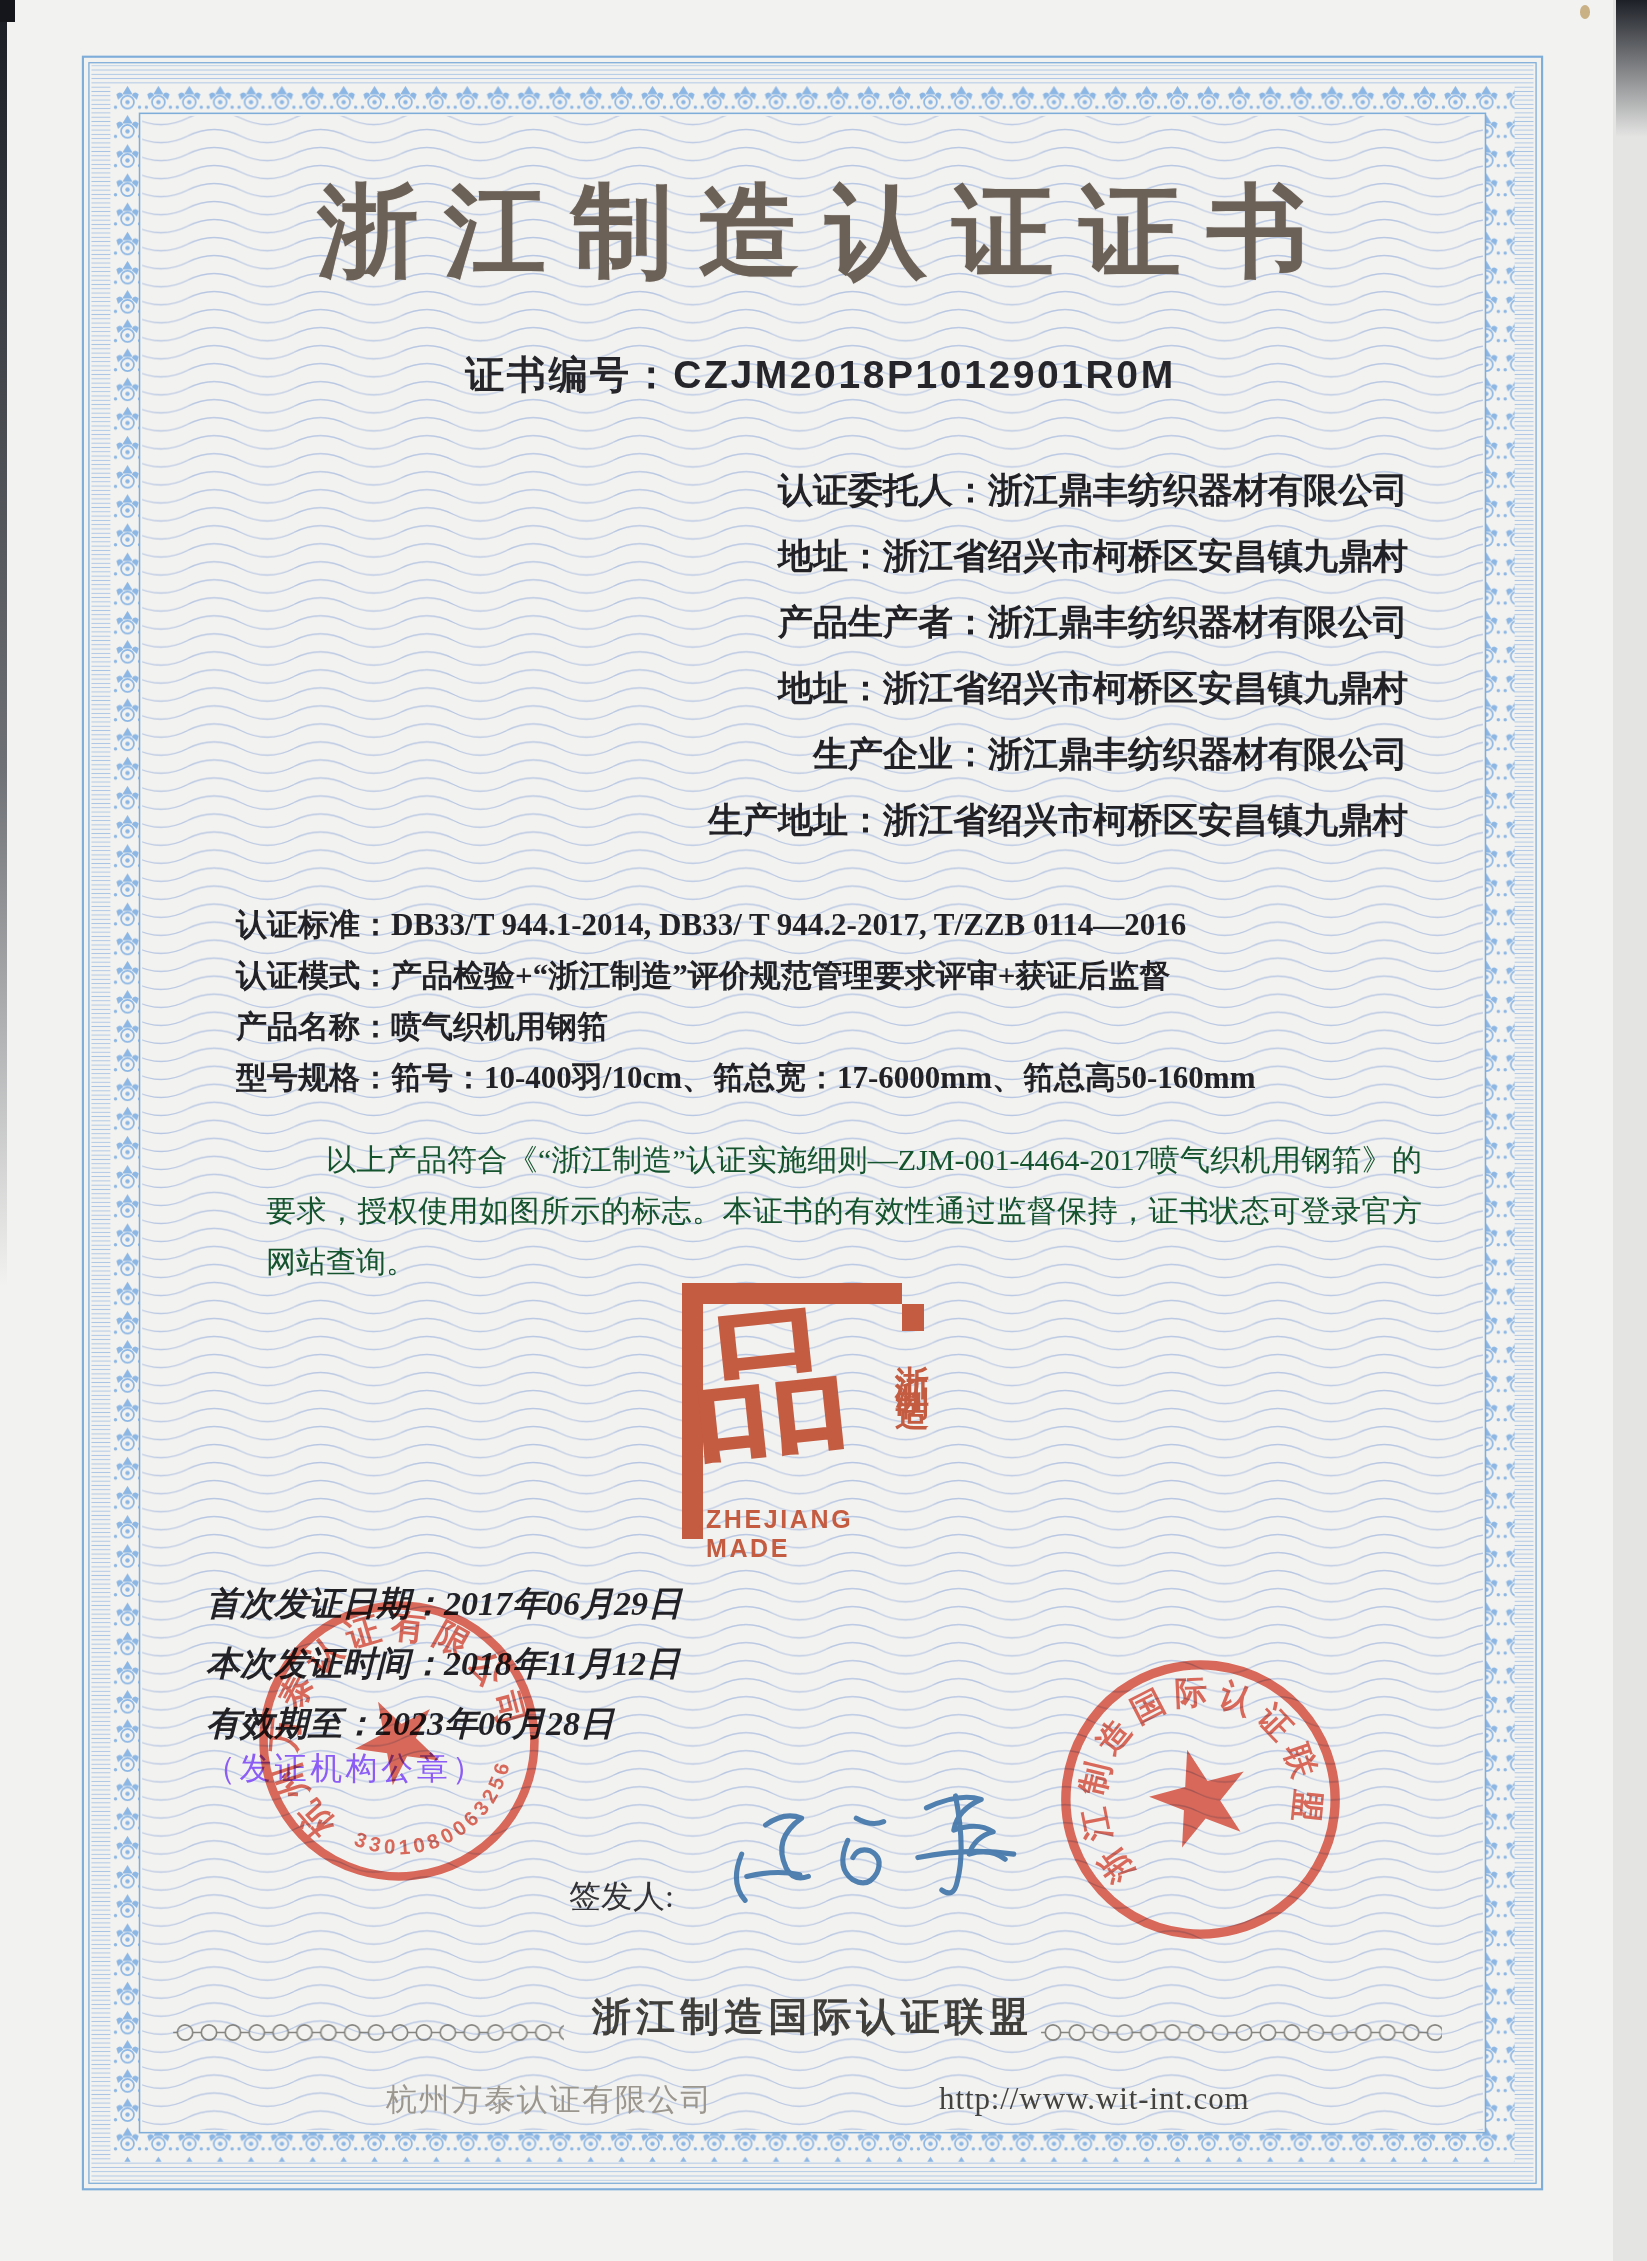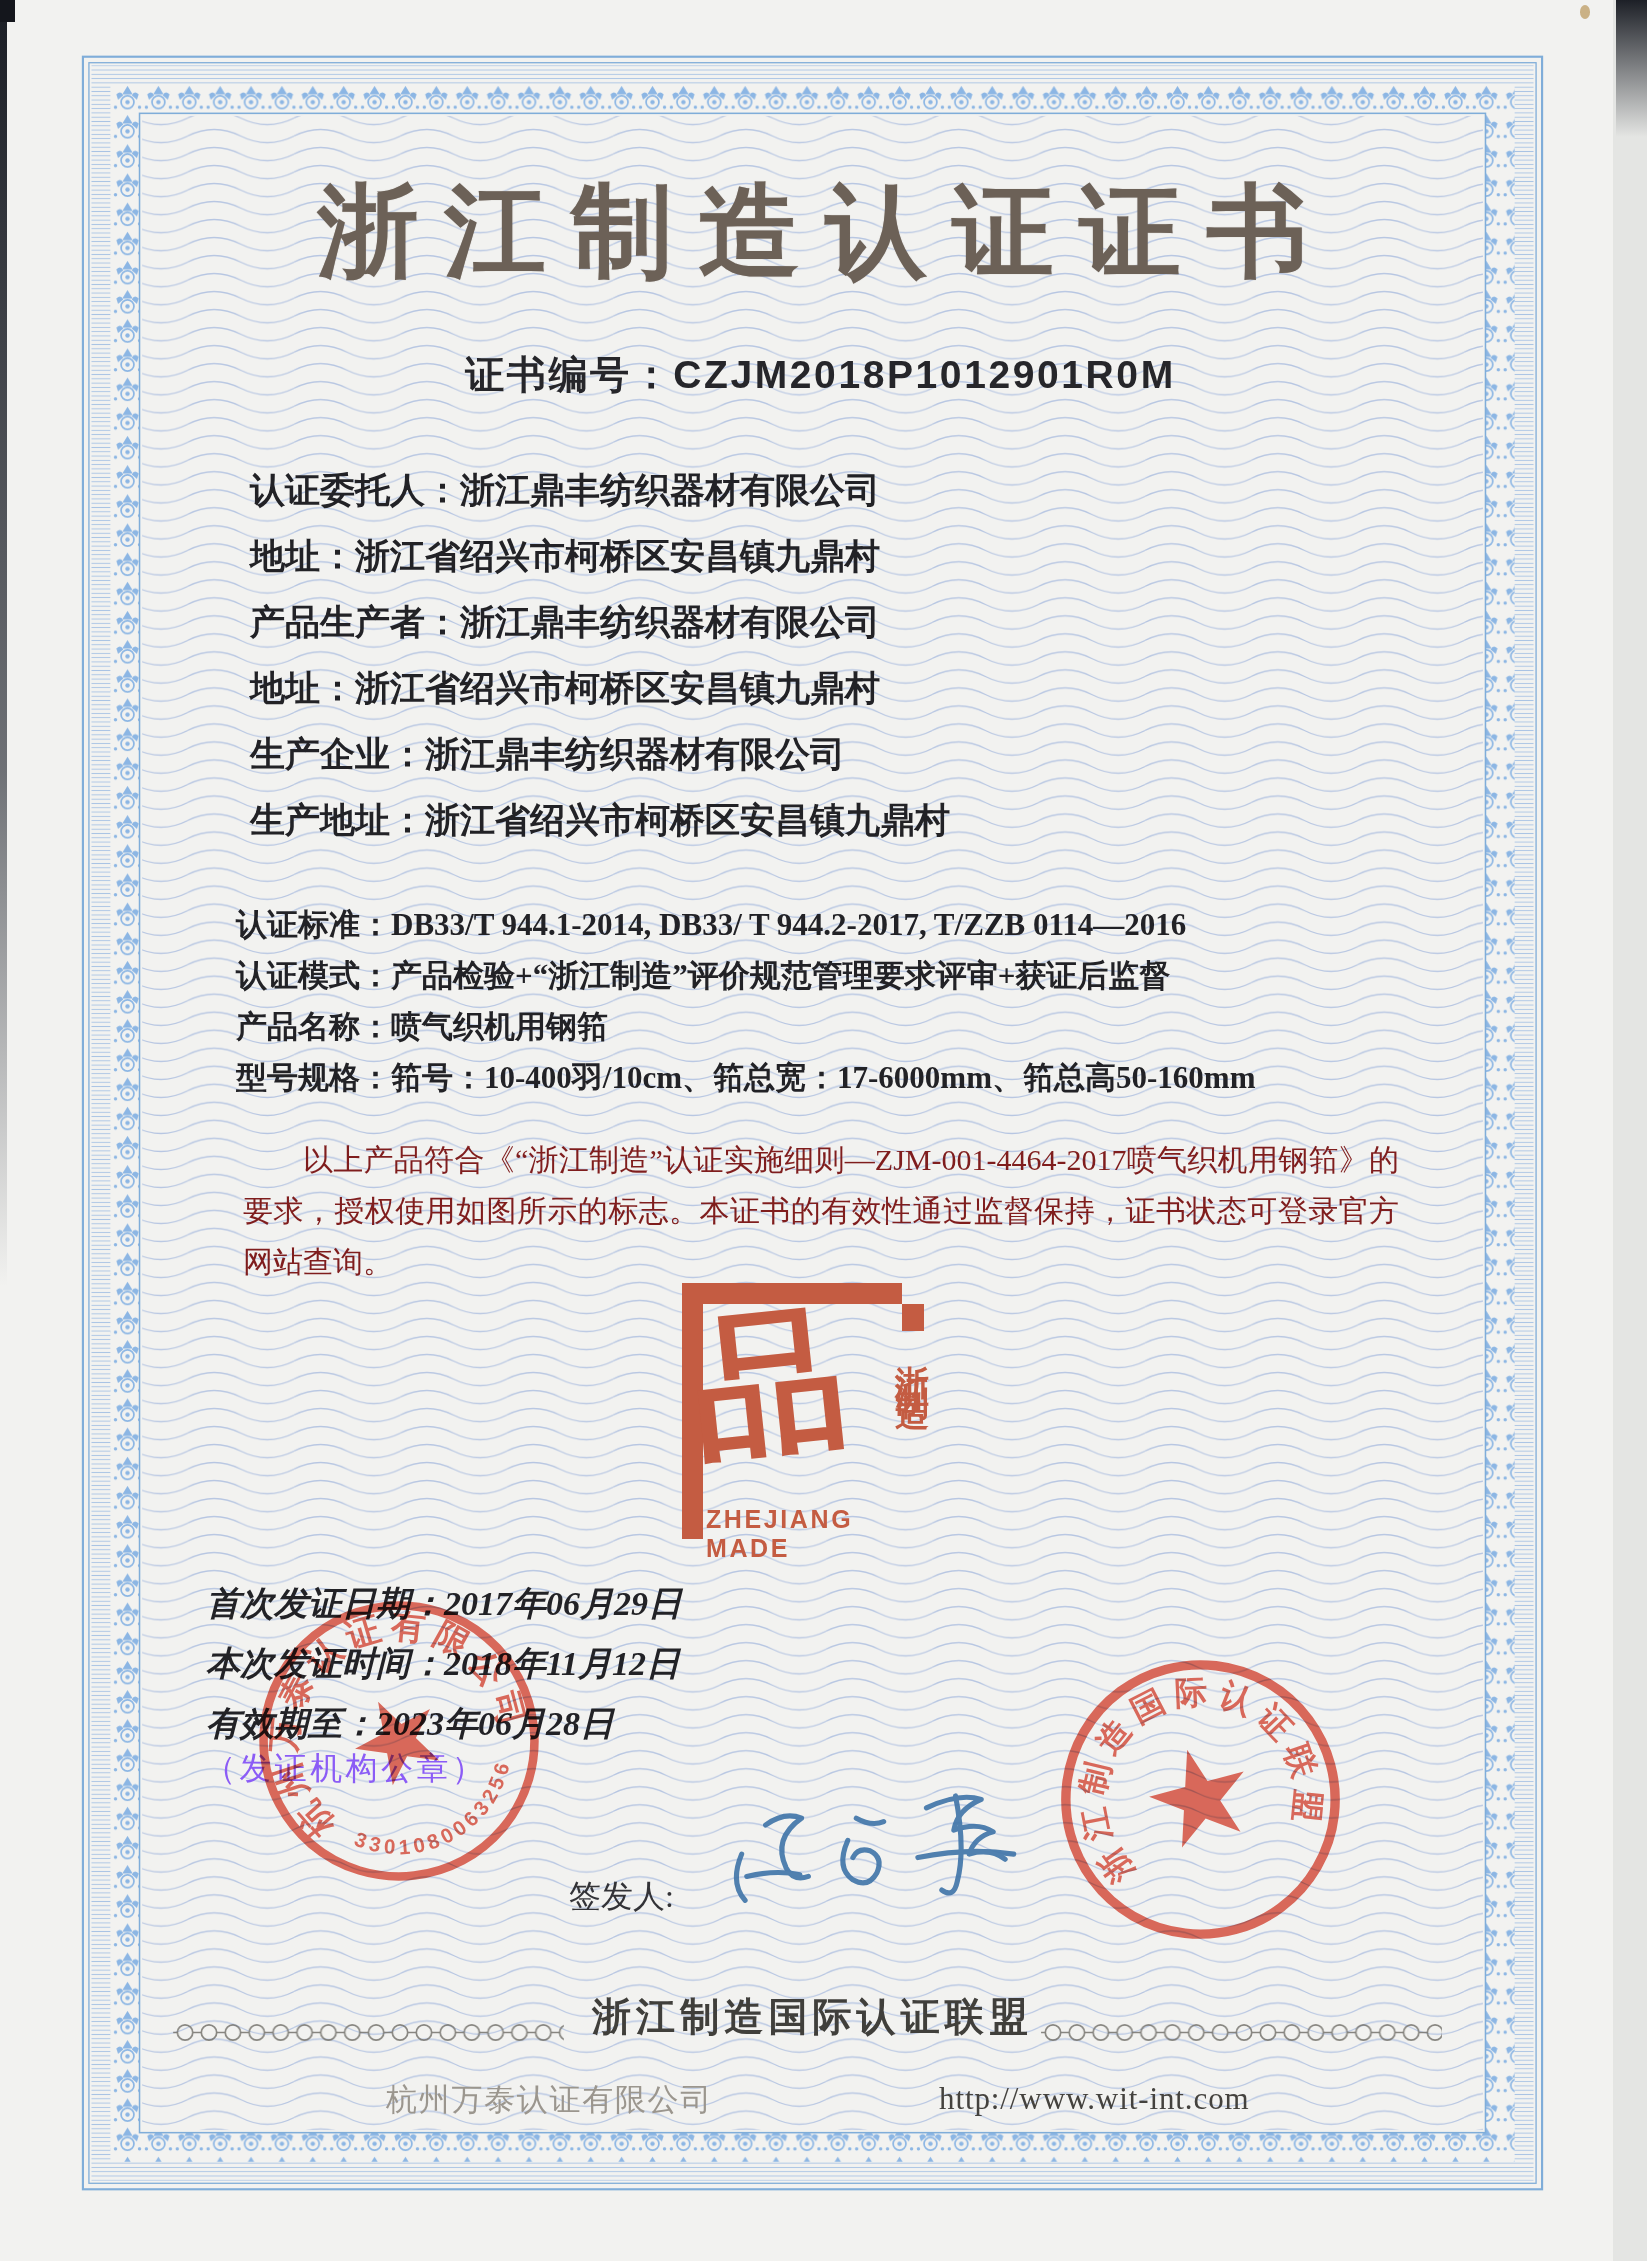--- a/index.html
+++ b/index.html
@@ -20,28 +20,28 @@
   .content { z-index: 2; color: #2a2a2e; }
 
   .title { left: 81px; top: 165px; width: 1463px; text-align: center;
     font-size: 101px; font-weight: 700; letter-spacing: 26px; padding-left: 26px;
     color: #6c6157; text-shadow: 0 0 0.9px rgba(90,80,70,.45); z-index: 2; }
 
   .certno { left: 81px; top: 348px; width: 1463px; text-align: center;
     font-family: "Liberation Sans", "DejaVu Sans", sans-serif;
     font-size: 39px; font-weight: 700; letter-spacing: 2.6px; color: #26262a; z-index: 2; padding-left: 16px; }
 
-  .parties { left: 250px; top: 458px; width: 1158px; z-index: 2; }
+  .parties { left: 250px; top: 458px; width: 1158px; z-index: 2; text-align: right; }
   .parties .row { height: 66px; line-height: 66px; font-size: 35px; font-weight: 700; color: #222226; }
 
   .details { left: 236px; top: 899px; width: 1184px; z-index: 2; }
   .details .row { height: 51px; line-height: 51px; font-size: 31px; font-weight: 700; color: #222226; }
 
-  .statement { left: 243px; top: 1134px; width: 1156px; font-size: 30px; line-height: 51px;
-    text-align: justify; text-indent: 2em; color: #7f1d1d; z-index: 2; }
+  .statement { left: 266px; top: 1134px; width: 1156px; font-size: 30px; line-height: 51px;
+    text-align: justify; text-indent: 2em; color: #14532d; z-index: 2; }
 
   
   .logo { left: 682px; top: 1283px; width: 257px; height: 257px; z-index: 2; }
   .logo .bar { position: absolute; background: #c45c42; }
   .logo .mark { position: absolute; left: 10.3px; top: 24px; font-size: 154px; font-weight: 700;
     color: #c45c42; transform: rotate(-6deg); line-height: 1; }
   .logo .side { position: absolute; right: 3.4px; top: 55px; writing-mode: vertical-rl;
     font-size: 34px; font-weight: 700; letter-spacing: 10.3px; color: #c45c42;
     font-family: "Liberation Sans", "DejaVu Sans", sans-serif; }
   .logo .caption { position: absolute; left: 24px; top: 214px; width: 232px; font-size: 25px;

